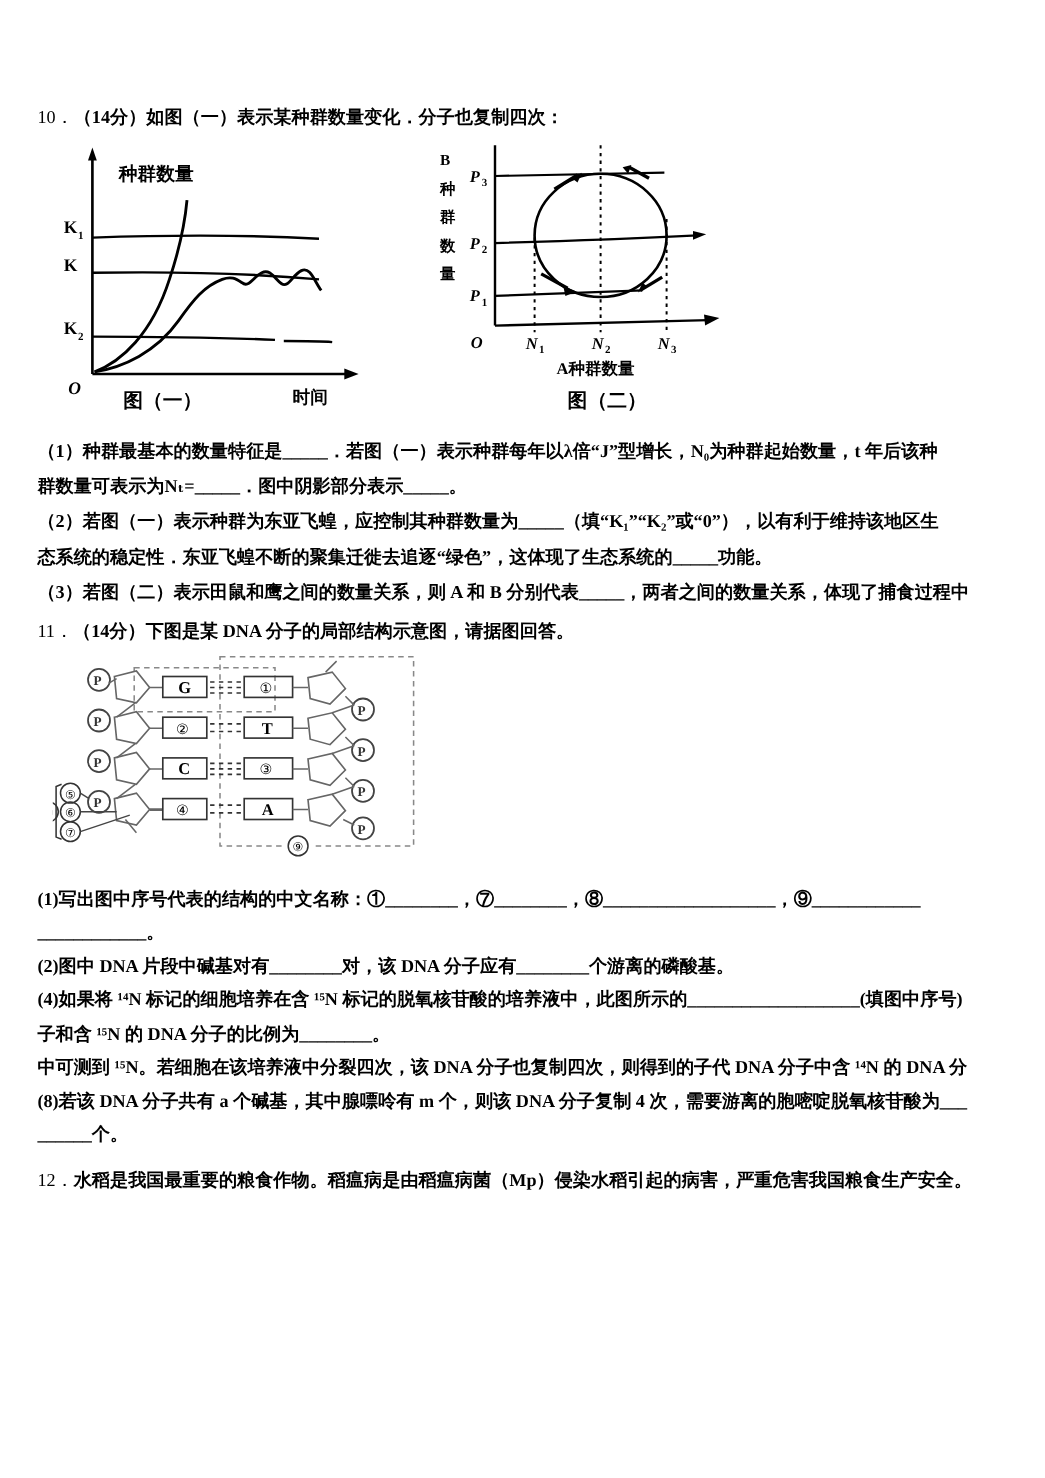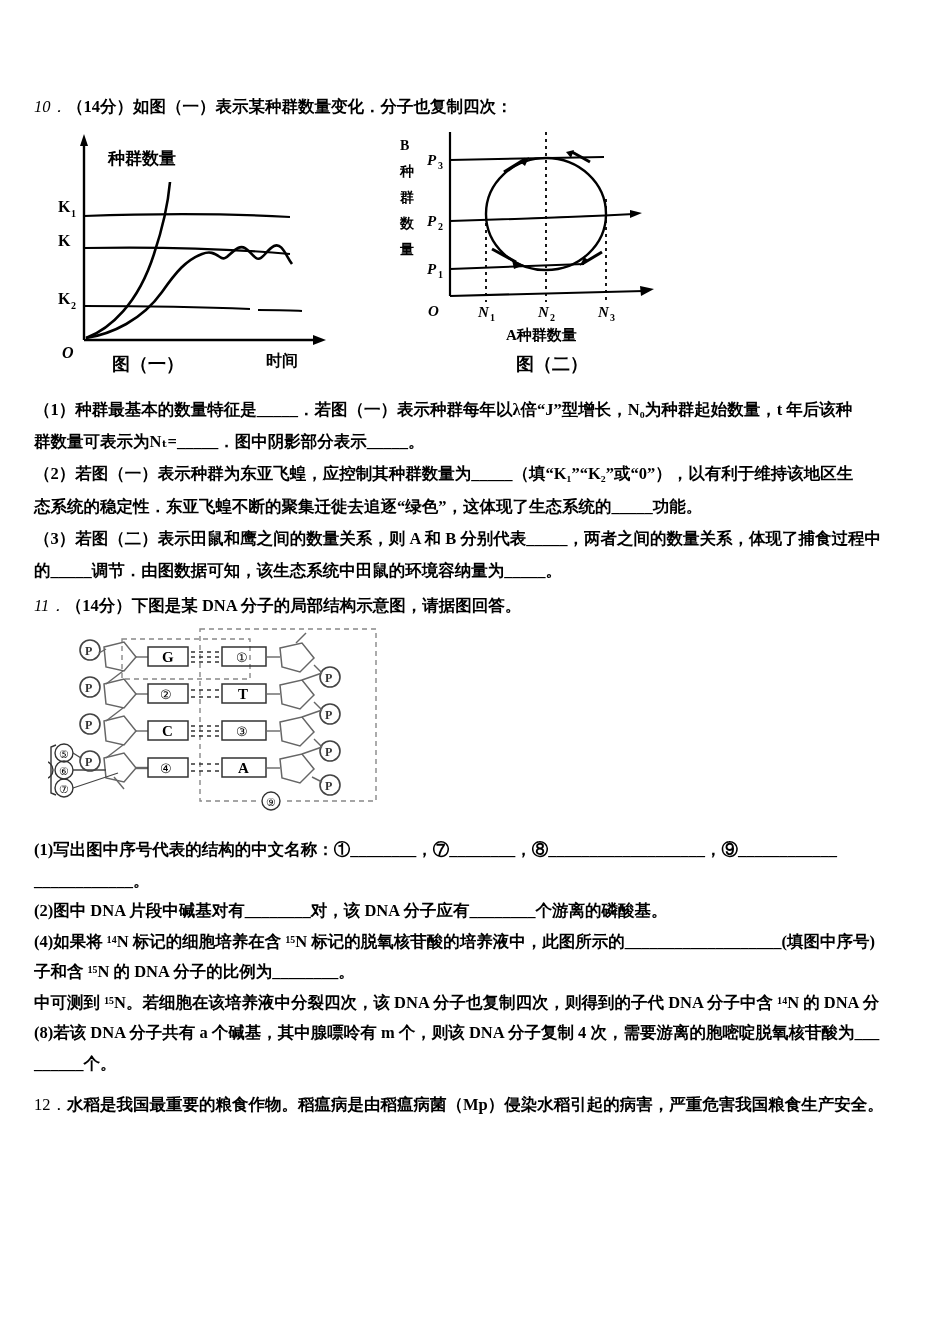--- a/index.html
+++ b/index.html
@@ -28,21 +28,20 @@
     width: 884px;
   }
   .q-head {
     font-size: 16.5px;
     font-weight: bold;
     margin: 0 0 4px 0;
   }
   .q-head .num {
     font-weight: normal;
     font-family: "Liberation Serif", serif;
-    font-style: italic;
   }
   .para {
     font-size: 16.5px;
     font-weight: bold;
     line-height: 1.95;
     margin: 0;
     text-align: justify;
     text-justify: inter-ideograph;
   }
   .para.tight { line-height: 1.85; }
@@ -168,21 +167,20 @@
         </svg>
         <div class="figcap" style="left:122px; top:228px;">图（二）</div>
       </div>
     </div>
 
     <div class="para">（1）种群最基本的数量特征是_____．若图（一）表示种群每年以λ倍“J”型增长，N₀为种群起始数量，t 年后该种</div>
     <div class="para">群数量可表示为Nₜ=_____．图中阴影部分表示_____。</div>
     <div class="para">（2）若图（一）表示种群为东亚飞蝗，应控制其种群数量为_____（填“K₁”“K₂”或“0”），以有利于维持该地区生</div>
     <div class="para">态系统的稳定性．东亚飞蝗不断的聚集迁徙去追逐“绿色”，这体现了生态系统的_____功能。</div>
     <div class="para">（3）若图（二）表示田鼠和鹰之间的数量关系，则 A 和 B 分别代表_____，两者之间的数量关系，体现了捕食过程中</div>
-    <div class="para">的_____调节．由图数据可知，该生态系统中田鼠的环境容纳量为_____。</div>
 
     <div class="q-head" style="margin-top:8px;">
       <span class="num">11．</span><span>（14分）</span><span>下图是某 DNA 分子的局部结构示意图，请据图回答。</span>
     </div>
 
     <div class="dnawrap">
       <svg width="370" height="200" viewBox="0 0 370 200" style="position:absolute;left:14px;top:0;">
         <defs>
           <g id="sugarL">
             <polygon points="0,0 28,0 36,20 14,34 -8,20" fill="none" stroke="#555" stroke-width="1.5"></polygon>

